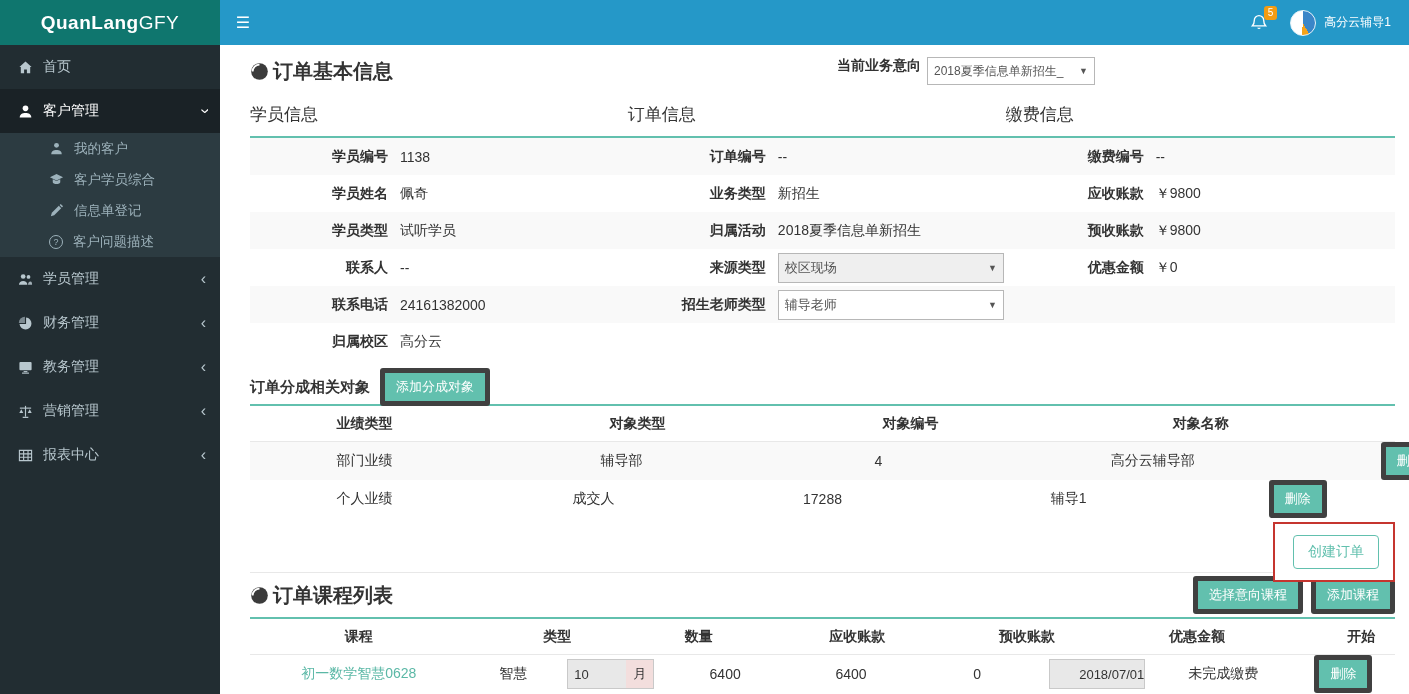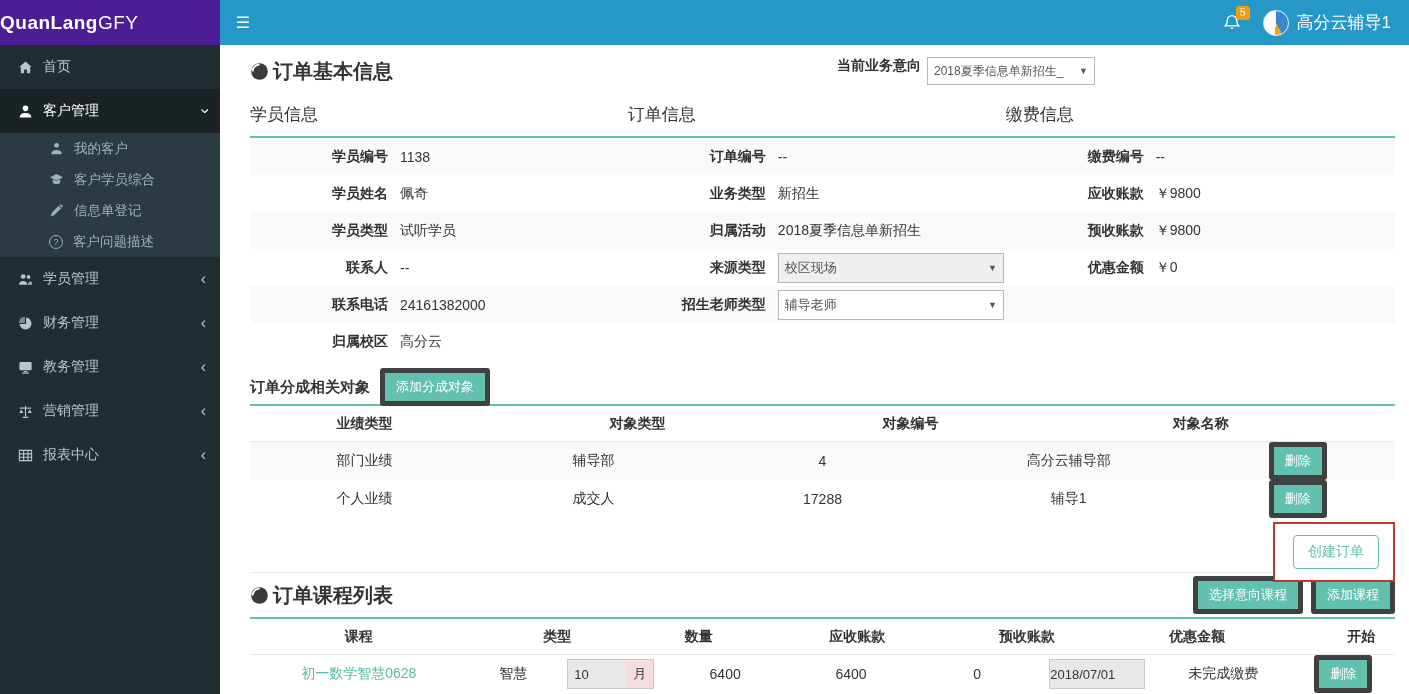--- a/index.html
+++ b/index.html
@@ -3,29 +3,29 @@
 <meta charset="utf-8">
 <style>
   * { box-sizing: border-box; margin: 0; padding: 0; }
   body {
     width: 1409px; height: 694px; position: relative; overflow: hidden;
     font-family: "Liberation Sans", "DejaVu Sans", sans-serif;
     color: #333; background: #fff; font-size: 14px;
   }
   
   .topbar { position: absolute; top:0; left:0; right:0; height:45px; background:#2598c8; display:flex; align-items:stretch; z-index:10; }
-  .logo { width:220px; background:#4c1d95; color:#fff; display:flex; align-items:center; font-size:19px; letter-spacing:.5px; }
+  .logo { width:220px; background:#0f766e; color:#fff; display:flex; align-items:center; justify-content:center; font-size:19px; letter-spacing:.5px; }
   .logo-bold { font-weight:bold; }
   .logo-light { font-weight:normal; }
   .hamburger { width:46px; display:flex; align-items:center; justify-content:center; color:#fff; font-size:16px; cursor:pointer; }
   .topbar-right { margin-left:auto; display:flex; align-items:center; gap:22px; padding-right:18px; }
   .bell-wrap { position:relative; cursor:pointer; }
   .bell-wrap svg { display:block; }
   .badge { position:absolute; top:-7px; right:-9px; background:#f39c12; color:#fff; font-size:10px; line-height:1; padding:2px 4px; border-radius:3px; }
-  .user-menu { display:flex; align-items:center; gap:8px; color:#fff; font-size:17px; cursor:pointer; }
+  .user-menu { display:flex; align-items:center; gap:8px; color:#fff; font-size:12px; cursor:pointer; }
   .avatar { width:26px; height:26px; border-radius:50%; display:inline-block;
     background: conic-gradient(#3a86c8 0 .42turn, #f5a31a .42turn .52turn, #ffffff .52turn 1turn);
     border:1px solid #e8f4fa; }
   
   .sidebar { position:absolute; top:45px; left:0; bottom:0; width:220px; background:#222d32; z-index:9; }
   .nav-item { height:44px; display:flex; align-items:center; gap:10px; padding-left:18px; color:#b8c7ce; font-size:14px; cursor:pointer; }
   .nav-item.active { background:#1a2226; color:#fff; }
   .subnav { background:#2c3b41;padding-left:25px; }
   .subnav .nav-item { height:31px; padding-left:24px; font-size:13.5px; color:#9db2bb; }
   .chev { margin-left:auto; margin-right:14px; font-size:16px; line-height:1; }
@@ -52,36 +52,36 @@
   .selbox.gray { background:#efefef; }
   
   .share-head { display:flex; align-items:center; gap:10px; margin-top:12px; height:30px; }
   .share-title { font-weight:bold; font-size:15px; }
   .btn { display:inline-flex; align-items:center; justify-content:center; background:#62c0ae; color:#fff; border:5px solid #404040; border-radius:3px; font-size:13px; padding:5px 11px; cursor:pointer; }
   .table { border-top:2px solid #62c0ae; margin-top:2px; }
   .t-head, .t-row { display:grid; align-items:center; text-align:center; }
   .share-grid { grid-template-columns:20% 20% 20% 23% 17%; }
   .t-head { height:36px; font-weight:bold; font-size:14px; border-bottom:1px solid #e8e8e8;gap:44px; }
   .t-row { height:38px; font-size:14px; }
-  .t-row.striped { background:#f9f9f9; }
+  .t-row.striped { background:#f9f9f9;gap:28px; }
   
   .create-row { display:flex; justify-content:flex-end; margin-top:4px;font-family:Liberation Mono, monospace; }
   .red-box { border:2px solid #c5352f; padding:11px 14px 11px 18px; position:relative; z-index:2; background:#fff; margin-bottom:-10px; }
   .btn-outline { display:inline-flex; align-items:center; justify-content:center; background:#fff; color:#62c0ae; border:1px solid #62c0ae; border-radius:4px; font-size:14px; padding:7px 14px; cursor:pointer; }
   
   .course-section { border-top:1px solid #e8e8e8; margin-top:0; }
   .course-head { display:flex; align-items:center; margin-top:6px; height:32px; }
   .course-buttons { margin-left:auto; display:flex; gap:8px; }
   .course-grid { grid-template-columns:19% 8% 9% 11% 11% 11% 10% 12% 9%; }
   .course-table { margin-top:6px; }
   .link { color:#5bb8a6; cursor:pointer; }
   .qty-group { display:inline-flex; height:30px; border:1px solid #c9c9c9; overflow:hidden; }
   .qty-input { width:58px; height:100%; border:none; background:#e8e8e8; padding:0 6px; font-size:13px; color:#333; font-family:inherit; }
   .qty-unit { width:27px; background:#f3dedd; display:flex; align-items:center; justify-content:center; font-size:13px; color:#333; }
-  .date-input { width:96px; height:30px; border:1px solid #c9c9c9; background:#e8e8e8; text-align:left; font-size:13px; color:#333; font-family:inherit; }
+  .date-input { width:96px; height:30px; border:1px solid #c9c9c9; background:#e8e8e8; text-align:right; font-size:13px; color:#333; font-family:inherit; }
   .t-row.partial { height:38px; }
 </style>
 </head>
 <body>
 
 <div class="topbar">
   <div class="logo">
     <span class="logo-bold">QuanLang</span>
       <span class="logo-light">GFY</span>
   </div>

